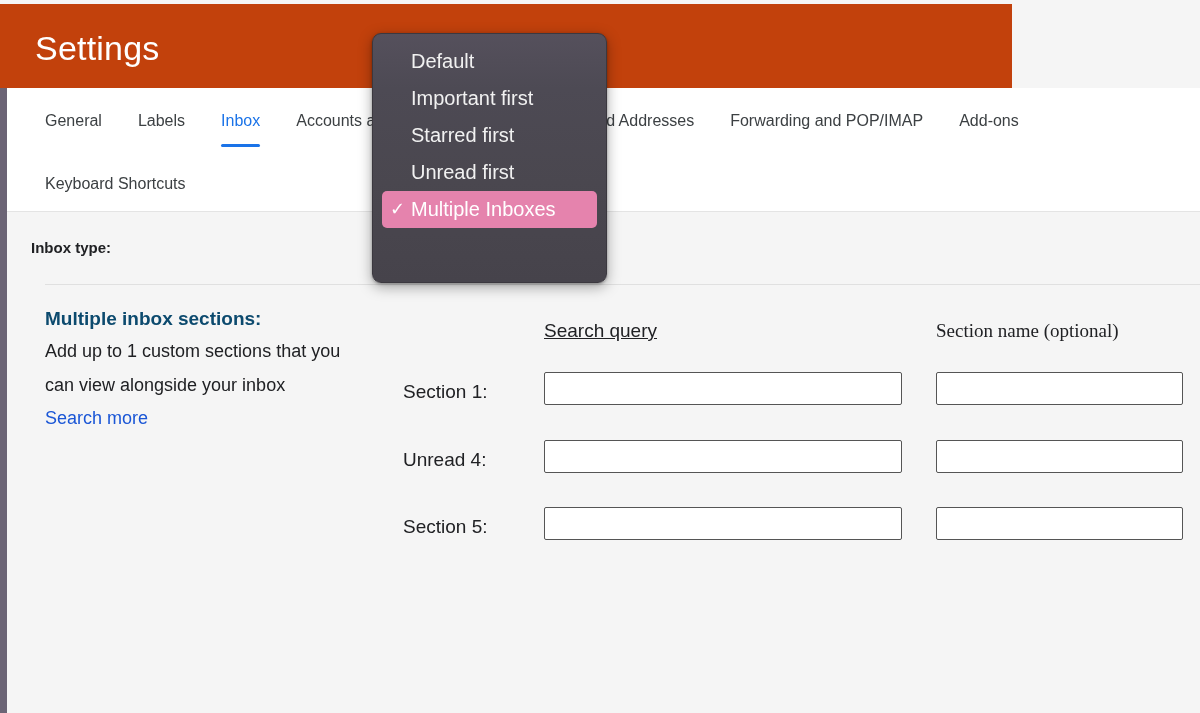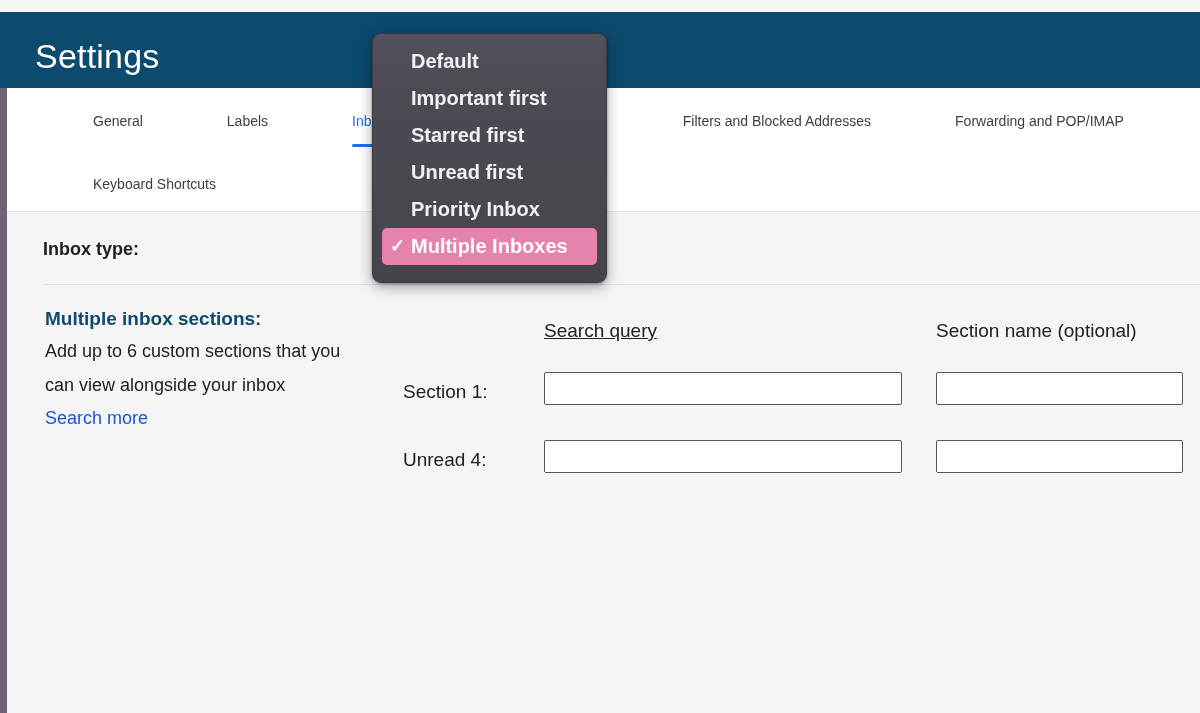--- a/index.html
+++ b/index.html
@@ -15,24 +15,24 @@
   #root {
     position: relative;
     width: 1200px;
     height: 713px;
     background: #f5f5f5;
   }
 
   
   .app-header {
     position: absolute;
-    left: 0; top: 12px;
-    width: 1200px;
+    left: 0; top: 4px;
+    width: 1012px;
     height: 88px;
-    background: #0c4a6e;
+    background: #c2410c;
   }
   .app-title {
     position: absolute;
     left: 35px;
     top: 25px;
     font-size: 34px;
     font-weight: 400;
     color: #ffffff;
     letter-spacing: 0.2px;
   }
@@ -64,27 +64,26 @@
   }
   .tab-row-2 {
     position: absolute;
     left: 38px;
     top: 82px;
     white-space: nowrap;
   }
   .tab {
     display: inline-block;
     position: relative;
-    font-size: 14px;
+    font-size: 16px;
     color: #3c4043;
     padding: 0 0 12px 0;
     margin-right: 36px;
     cursor: pointer;
     line-height: 28px;
-    margin-left: 48px;
   }
   .tab.active {
     color: #1a73e8;
   }
   .tab.active::after {
     content: "";
     position: absolute;
     left: 0; right: 0;
     bottom: 0;
     height: 3px;
@@ -97,23 +96,23 @@
   .content {
     position: absolute;
     left: 7px; top: 212px;
     width: 1193px;
     height: 501px;
     background: #f5f5f5;
   }
 
   .inbox-type-row {
     position: absolute;
-    left: 36px;
+    left: 24px;
     top: 27px;
-    font-size: 18px;
+    font-size: 15px;
     font-weight: bold;
     color: #202124;
   }
 
   .divider {
     position: absolute;
     left: 38px;
     top: 72px;
     width: 1155px;
     height: 1px;
@@ -157,20 +156,21 @@
     font-size: 19px;
     color: #202124;
     text-decoration: underline;
   }
   .col-head-name {
     position: absolute;
     left: 929px;
     top: 108px;
     font-size: 19px;
     color: #202124;
+    font-family: Liberation Serif, serif;
   }
 
   .form-rows {
     position: absolute;
     left: 0;
     top: 160px;
     width: 1193px;
   }
   .form-row {
     position: relative;
@@ -208,21 +208,20 @@
     left: 372px;
     top: 33px;
     width: 235px;
     height: 250px;
     background: linear-gradient(to bottom, #55505c 0%, #4d4a54 22%, #4a474f 60%, #46434b 100%);
     border: 1px solid #3b383f;
     border-radius: 9px;
     box-shadow: 0 4px 14px rgba(0,0,0,0.34), 0 1px 3px rgba(0,0,0,0.3);
     z-index: 10;
     padding-top: 9px;
-    font-weight: bold;
   }
   .menu-item {
     position: relative;
     height: 37px;
     line-height: 37px;
     margin: 0 9px;
     padding-left: 29px;
     font-size: 20px;
     color: #f1f1f1;
     border-radius: 5px;
@@ -258,44 +257,48 @@
   </div>
 
   <div class="content">
 
     <div class="inbox-type-row">Inbox type:</div>
 
     <div class="divider"></div>
 
     <div class="desc-block">
       <div class="desc-title">Multiple inbox sections:</div>
-      <div class="desc-text">Add up to 6 custom sections that you</div>
+      <div class="desc-text">Add up to 1 custom sections that you</div>
       <div class="desc-text">can view alongside your inbox</div>
       <a class="desc-link" href="#">Search more</a>
     </div>
 
     <div class="col-head-query">Search query</div>
     <div class="col-head-name">Section name (optional)</div>
 
     <div class="form-rows" id="form-rows">
         <div class="form-row">
           <div class="row-label">Section 1:</div>
           <input type="text" class="field field-query" style="">
           <input type="text" class="field field-name" style="">
         </div>
         <div class="form-row">
           <div class="row-label">Unread 4:</div>
           <input type="text" class="field field-query" style="">
           <input type="text" class="field field-name" style="">
         </div>
+        <div class="form-row">
+          <div class="row-label">Section 5:</div>
+          <input type="text" class="field field-query" style="">
+          <input type="text" class="field field-name" style="">
+        </div>
       </div>
   </div>
 
   <div class="dropdown" id="dropdown">
       <div class="menu-item"><span>Default</span></div>
       <div class="menu-item"><span>Important first</span></div>
       <div class="menu-item"><span>Starred first</span></div>
       <div class="menu-item"><span>Unread first</span></div>
-      <div class="menu-item"><span>Priority Inbox</span></div>
       <div class="menu-item selected"><span class="menu-check">✓</span><span>Multiple Inboxes</span></div>
     </div>
 
 </div>
 
 </body></html>

